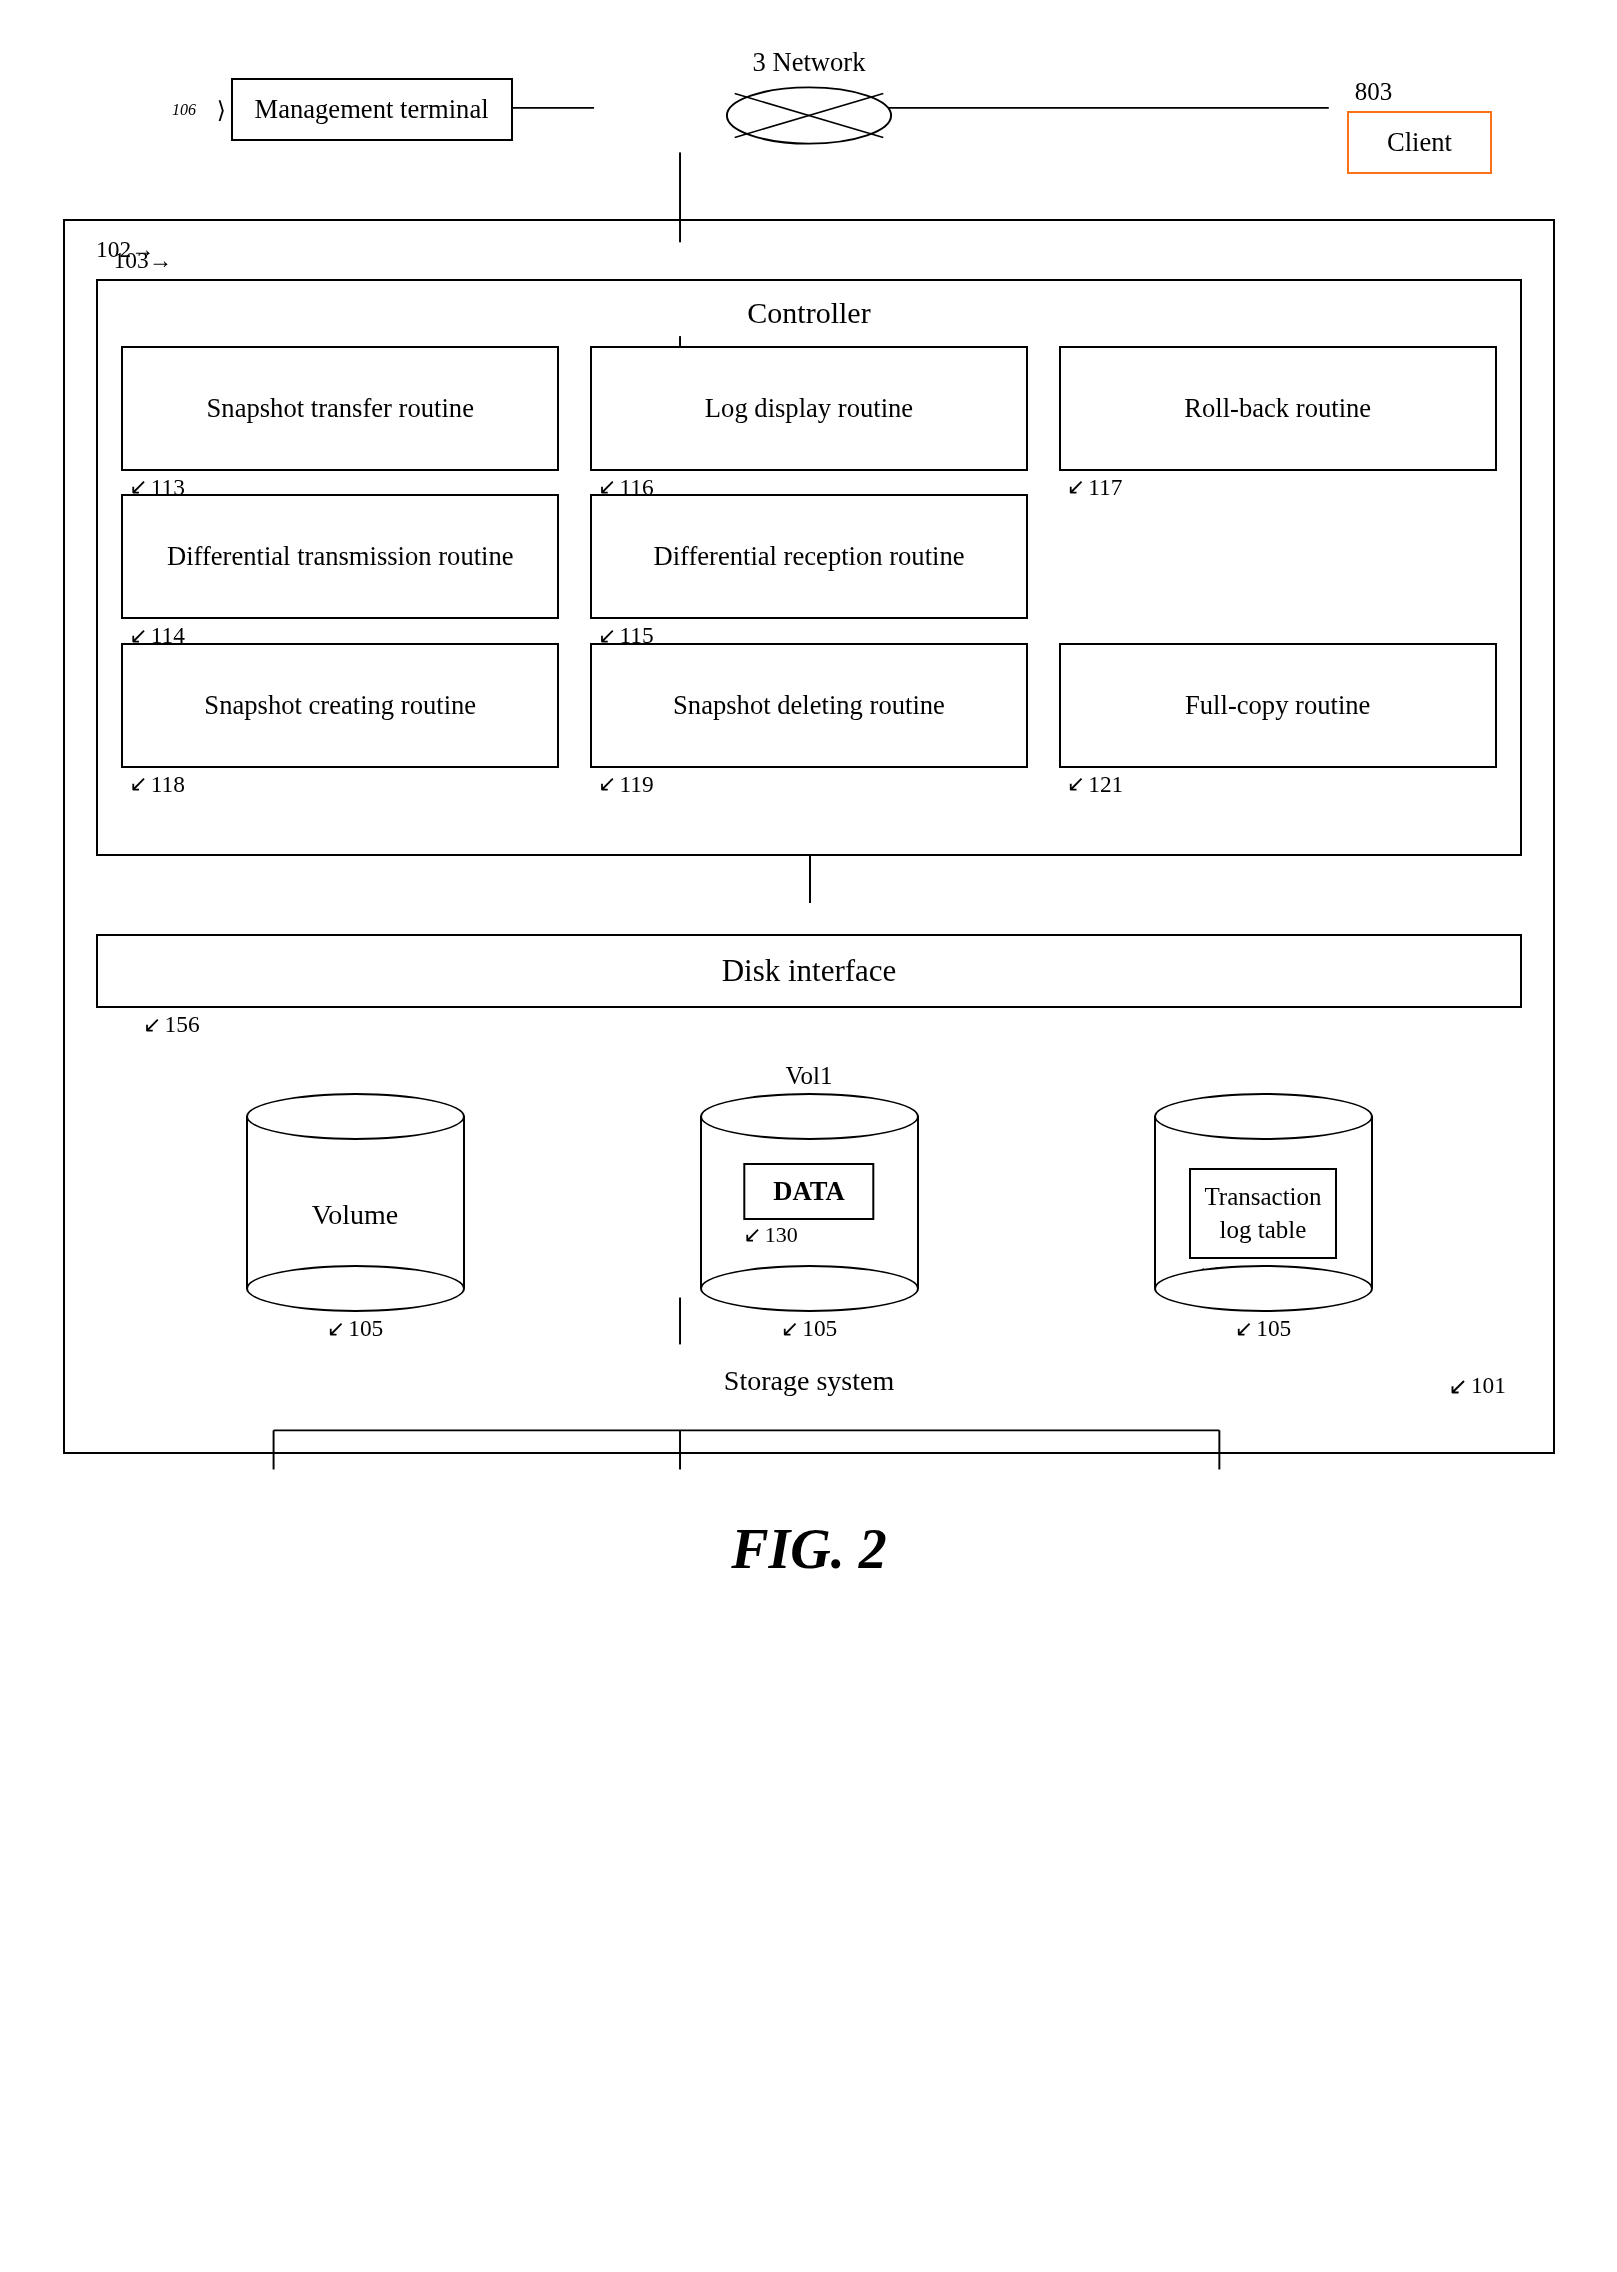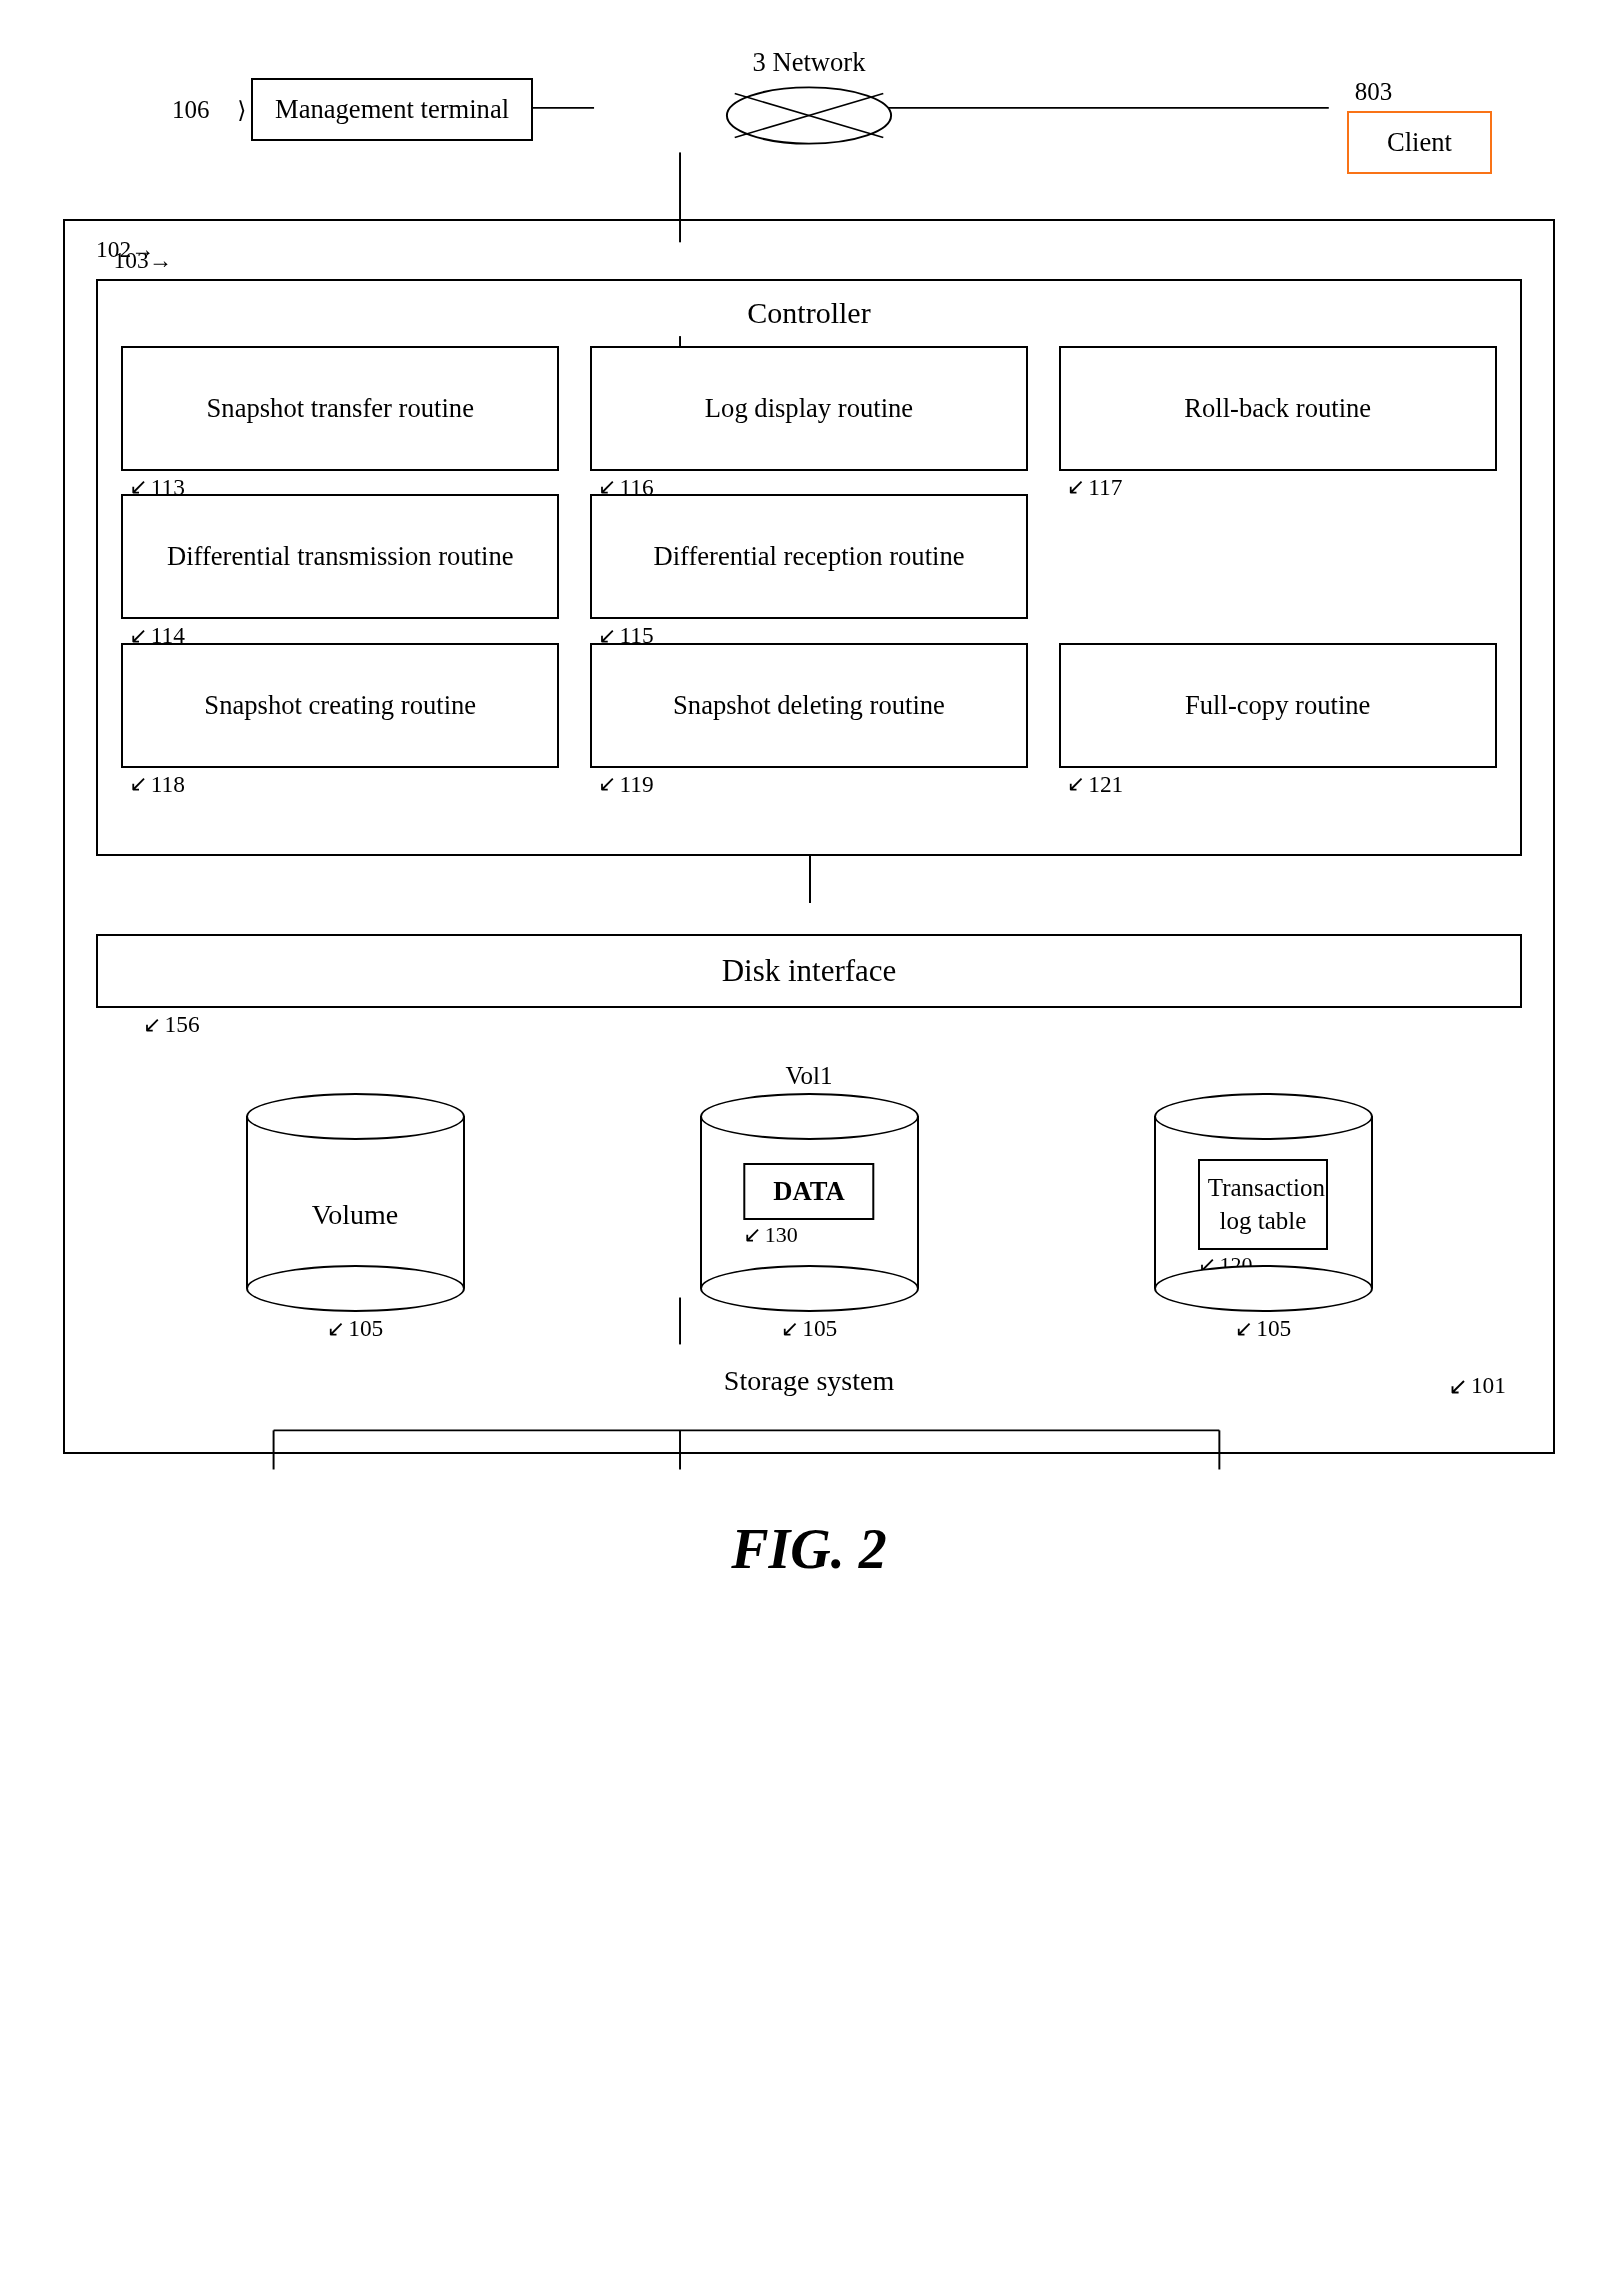--- a/index.html
+++ b/index.html
@@ -32,22 +32,23 @@
 
     .mgmt-area {
       display: flex;
       align-items: center;
       position: absolute;
       left: 109px;
       top: 31px;
     }
 
     .label-106 {
-      font-size: 25px;
-      margin-right: 23px;
+      font-size: 16px;
+      margin-right: 16px;
+      font-style: italic;
     }
 
     .box-rect {
       border: 2px solid #000;
       padding: 14px 22px;
       font-size: 26.6px;
       text-align: center;
       background: #fff;
       min-width: 125px;
     }
@@ -302,25 +303,25 @@
       font-size: 22px;
       margin-top: 1.6px;
       display: flex;
       align-items: center;
       gap: 3.1px;
     }
 
     
     .txn-label-inside {
       position: absolute;
-      top: 43px;
+      top: 52px;
       left: 50%;
       transform: translateX(-50%);
       z-index: 10;
-      width: 130px;
+      width: 148px;
     }
 
     .txn-box {
       border: 2px solid #000;
       padding: 11px 7.8px;
       font-size: 25px;
       background: #fff;
       text-align: center;
       line-height: 1.3;
     }

